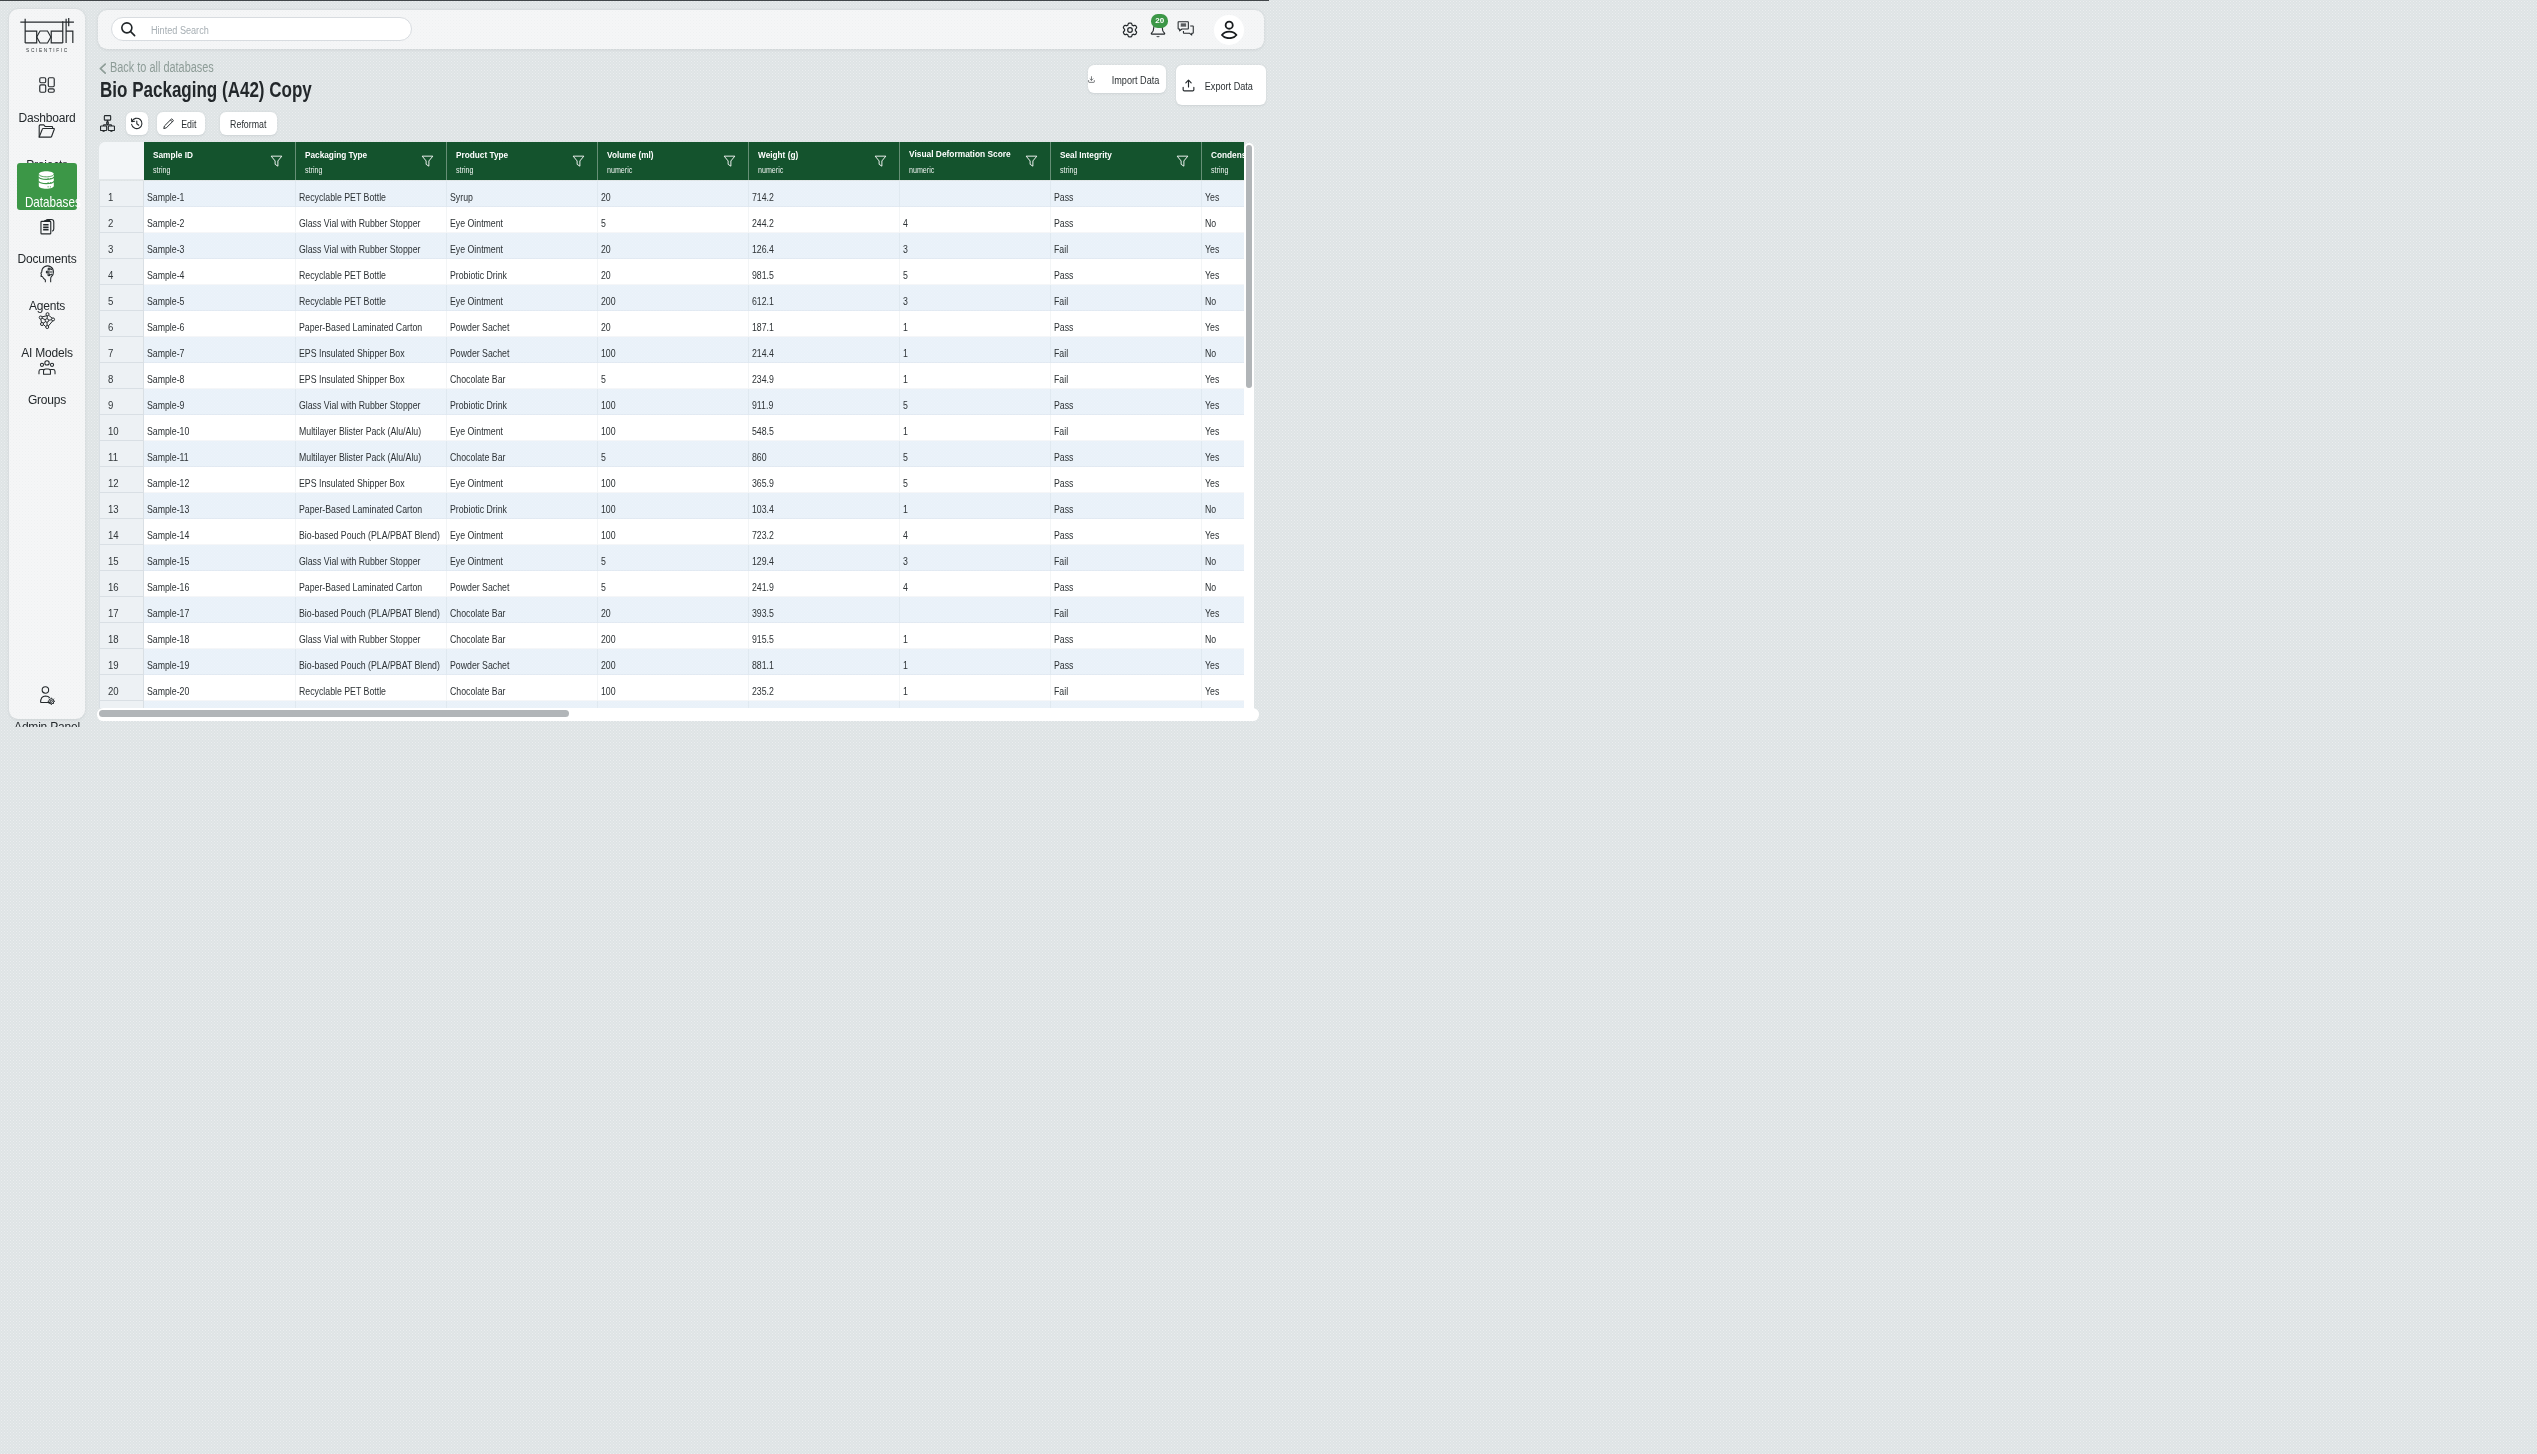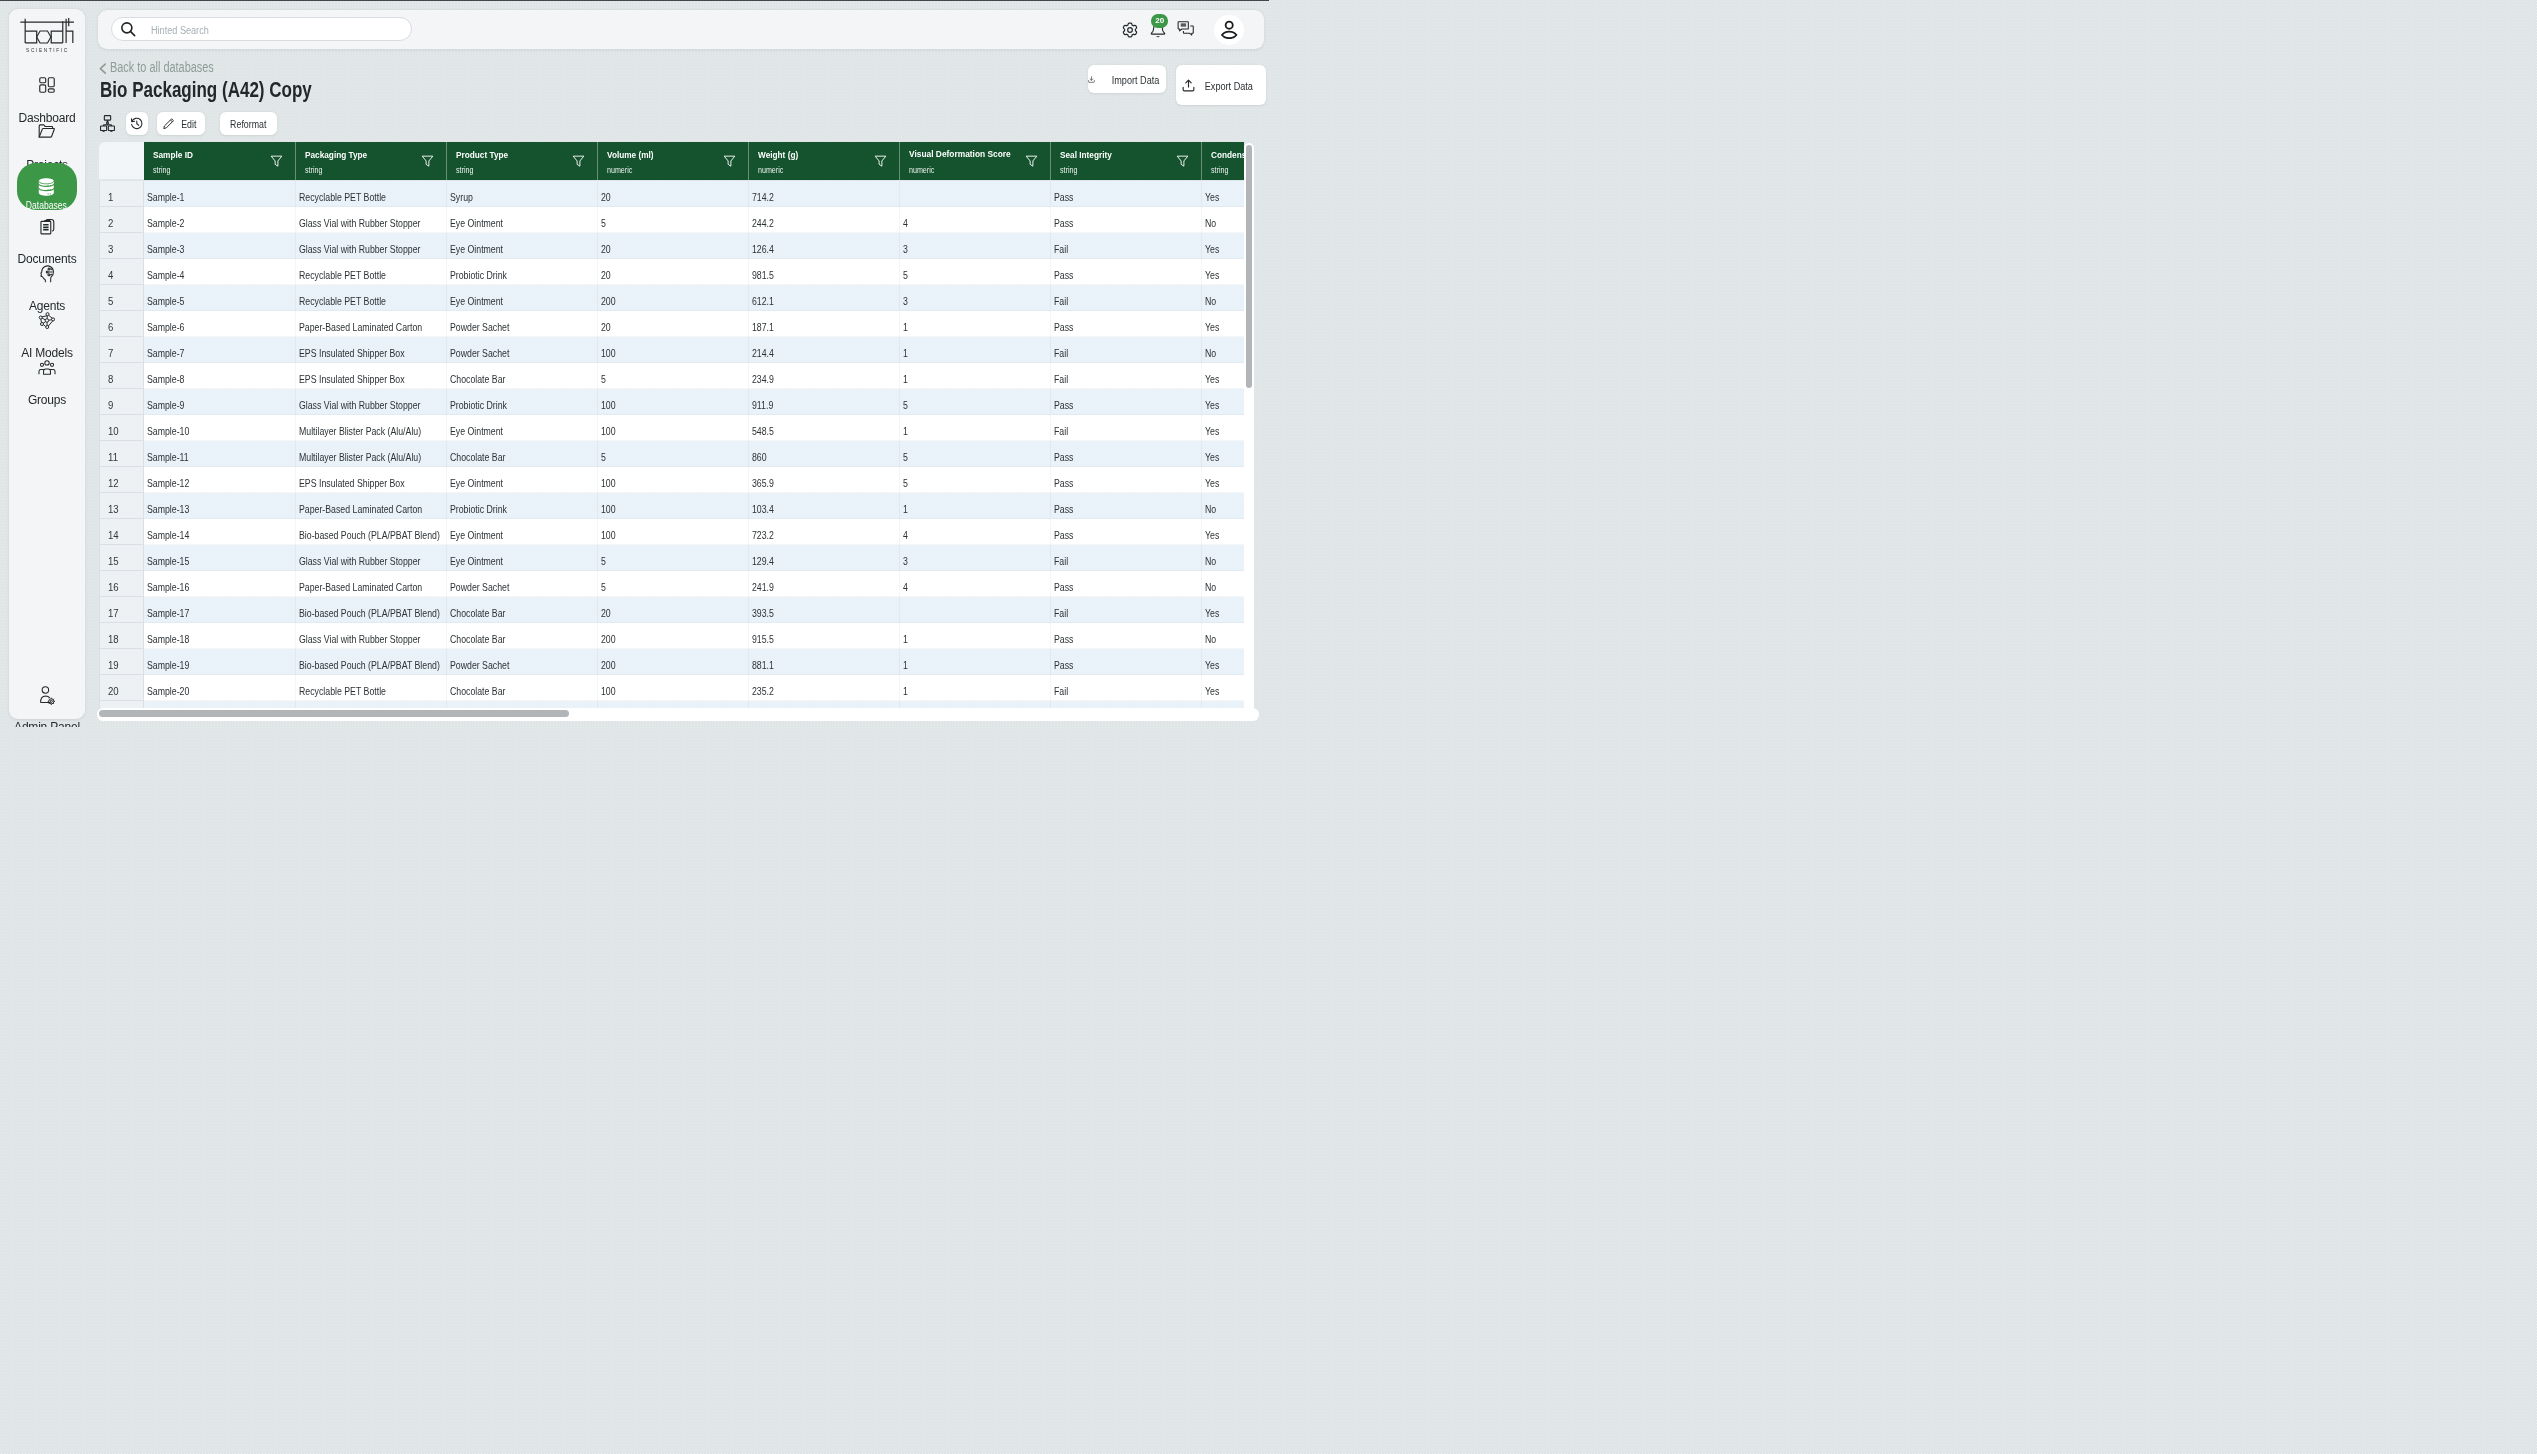--- a/index.html
+++ b/index.html
@@ -23,22 +23,22 @@
   box-shadow: 0 0.8px 3px rgba(40,50,60,0.10);
 }
 .sidebar { left:9px; top:9.4px; width:76px; height:710px; }
 .topbar { left:98px; top:10px; width:1166px; height:39px; }
 .logo { position:absolute; left:9.8px; top:9px; }
 .nav { position:absolute; left:0; width:76px; text-align:center; }
 .navic { height:17.4px; }
 .navlb { font-size:12px; color:#24292c; margin-top:16px; letter-spacing:-0.2px; }
 .dbactive {
   position:absolute; left:7.6px; top:154px; width:60px; height:47px;
-  background:#3c9747; border-radius:19px; text-align:center; padding-top:15px;
-  color:#fff; font-size:11px;
+  background:#3c9747; border-radius:3px; text-align:center; padding-top:8px;
+  color:#fff; font-size:15px;
 }
 .dbactive div { margin-top:0.8px; }
 .searchpill {
   position:absolute; left:13px; top:6.6px; width:301px; height:24px;
   background:#fff; border:0.8px solid #d8dce0; border-radius:12px;
 }
 .searchpill svg { position:absolute; left:8.3px; top:3.8px; }
 .searchph { position:absolute; left:39px; top:5.7px; font-size:11.7px; color:#a7afb4; }
 .tbicon { position:absolute; }
 .avatar { position:absolute; left:1116px; top:4.8px; width:30px; height:30px; border-radius:50%; background:#fff; }

